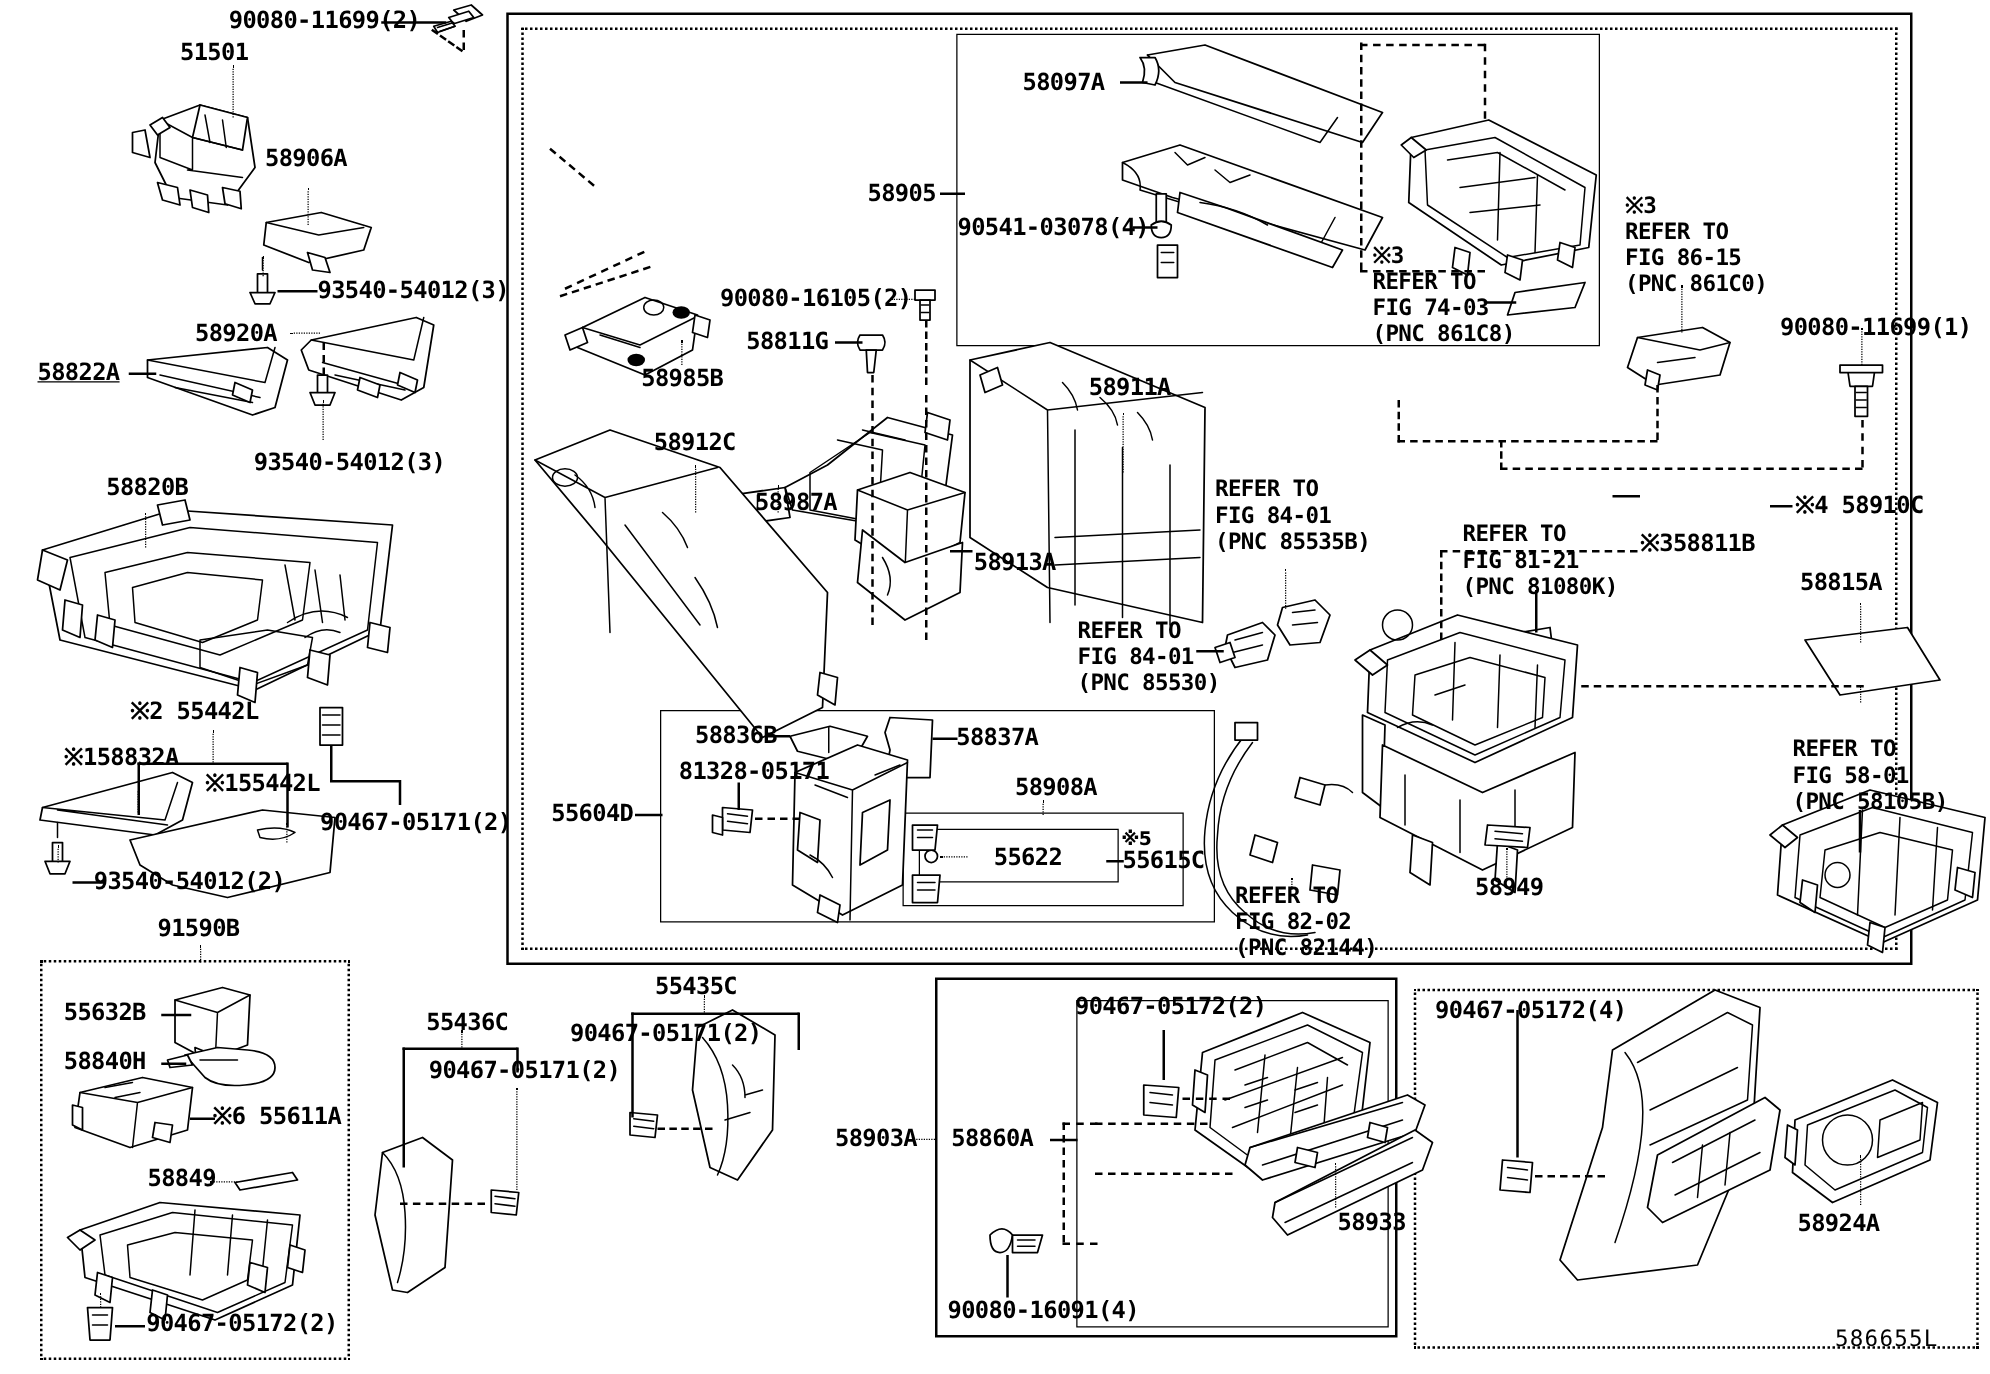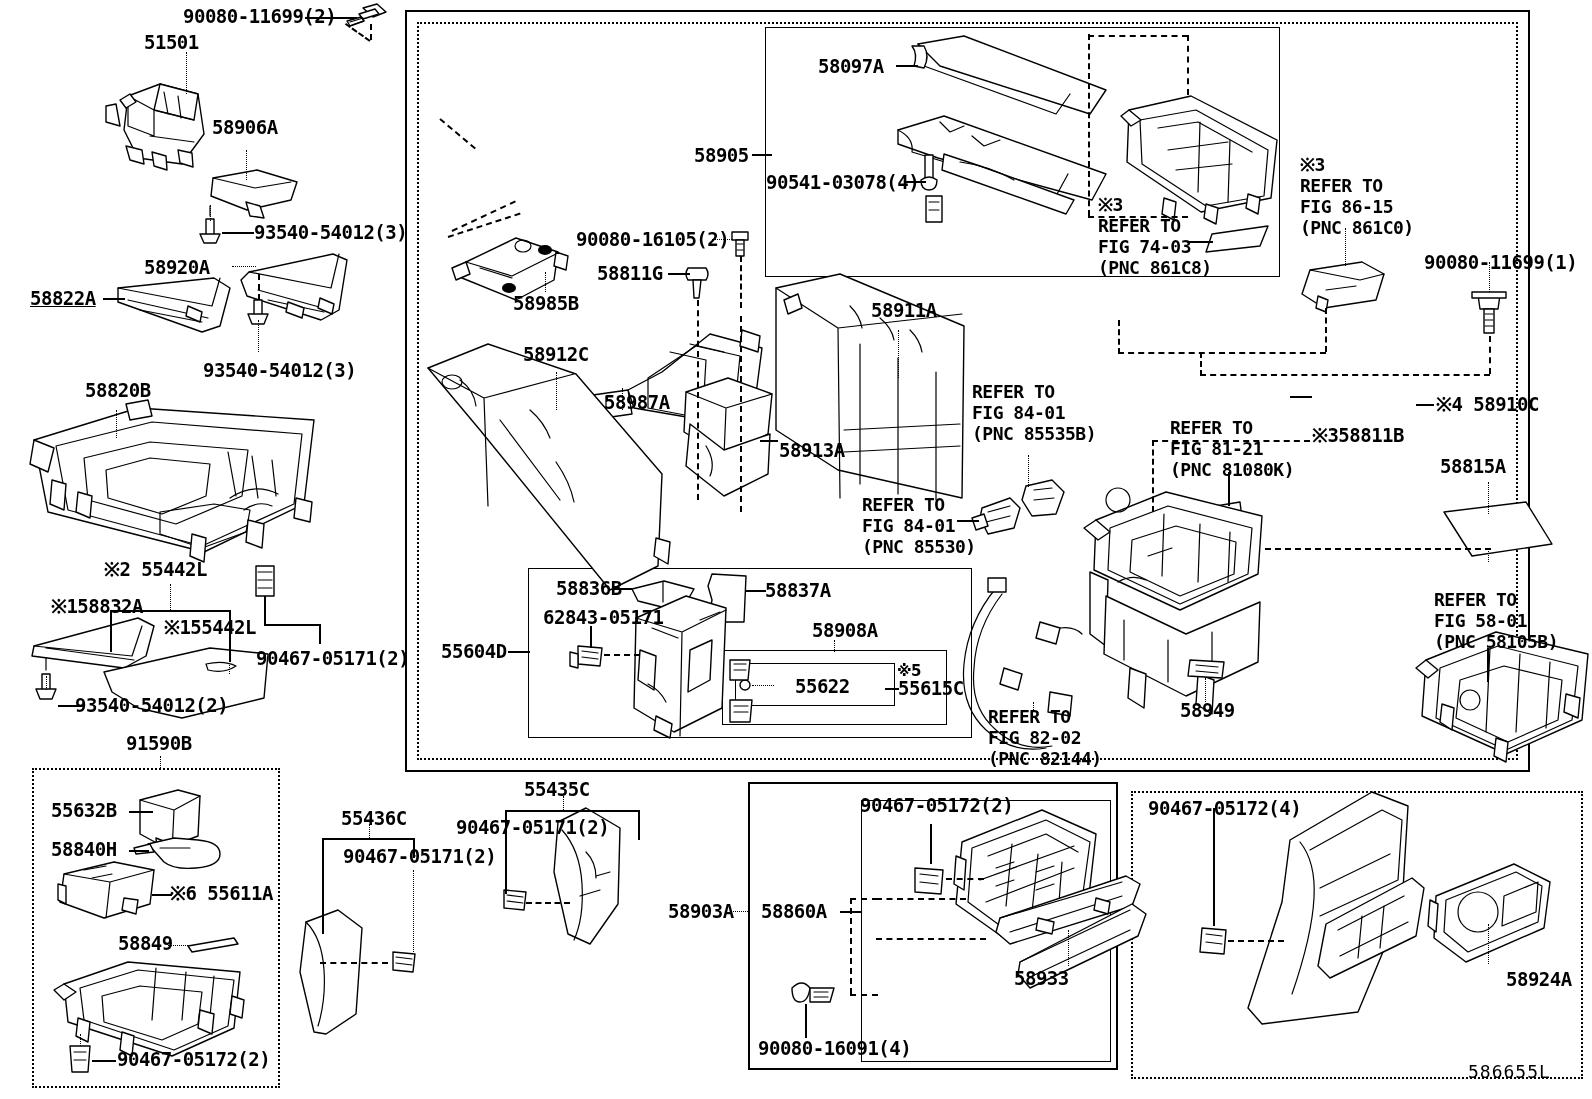--- a/index.html
+++ b/index.html
@@ -632,21 +632,21 @@
 
   <div class="ln v" style="left:1213px;top:808px;height:118px;"></div>
   <div class="ln hda" style="left:1228px;top:940px;width:56px;"></div>
 
   <div class="ln vd" style="left:1488px;top:924px;height:40px;"></div>
 
   <div class="lbl" style="left:183px;top:6px;">90080-11699(2)</div>
   <div class="lbl" style="left:144px;top:32px;">51501</div>
   <div class="lbl" style="left:212px;top:117px;">58906A</div>
   <div class="lbl" style="left:254px;top:222px;">93540-54012(3)</div>
-  <div class="lbl" style="left:144px;top:257px;">58920A</div>
+  <div class="lbl" style="left:156px;top:257px;">58920A</div>
   <div class="lbl" style="left:30px;top:288px;text-decoration:underline;">58822A</div>
   <div class="lbl" style="left:203px;top:360px;">93540-54012(3)</div>
   <div class="lbl" style="left:85px;top:380px;">58820B</div>
   <div class="lbl" style="left:104px;top:559px;">※2 55442L</div>
   <div class="lbl" style="left:51px;top:596px;">※158832A</div>
   <div class="lbl" style="left:164px;top:617px;">※155442L</div>
   <div class="lbl" style="left:256px;top:648px;">90467-05171(2)</div>
   <div class="lbl" style="left:75px;top:695px;">93540-54012(2)</div>
   <div class="lbl" style="left:126px;top:733px;">91590B</div>
   <div class="lbl" style="left:51px;top:800px;">55632B</div>
@@ -691,35 +691,35 @@
 (PNC 85535B)</div>
   <div class="lbl ref" style="left:862px;top:495px;">REFER TO
 FIG 84-01
 (PNC 85530)</div>
   <div class="lbl ref" style="left:1170px;top:418px;">REFER TO
 FIG 81-21
 (PNC 81080K)</div>
   <div class="lbl" style="left:1180px;top:700px;">58949</div>
 
   <div class="lbl" style="left:556px;top:578px;">58836B</div>
-  <div class="lbl" style="left:543px;top:607px;">62843-05171</div>
+  <div class="lbl" style="left:543px;top:607px;">81328-05171</div>
   <div class="lbl" style="left:765px;top:580px;">58837A</div>
   <div class="lbl" style="left:441px;top:641px;">55604D</div>
   <div class="lbl" style="left:812px;top:620px;">58908A</div>
   <div class="lbl" style="left:779px;top:676px;margin-left:16px;">55622</div>
   <div class="lbl star" style="left:897px;top:663px;">※5</div>
   <div class="lbl" style="left:898px;top:678px;">55615C</div>
   <div class="lbl ref" style="left:988px;top:707px;">REFER TO
 FIG 82-02
 (PNC 82144)</div>
 
   <div class="lbl" style="left:668px;top:901px;">58903A</div>
   <div class="lbl" style="left:761px;top:901px;">58860A</div>
   <div class="lbl" style="left:860px;top:795px;">90467-05172(2)</div>
-  <div class="lbl" style="left:1014px;top:968px;text-align:center;">58933</div>
+  <div class="lbl" style="left:1070px;top:968px;text-align:center;">58933</div>
   <div class="lbl" style="left:758px;top:1038px;">90080-16091(4)</div>
   <div class="lbl" style="left:1148px;top:798px;">90467-05172(4)</div>
-  <div class="lbl" style="left:1506px;top:969px;">58924A</div>
+  <div class="lbl" style="left:1438px;top:969px;">58924A</div>
 
 
   <div class="lbl code" style="left:1468px;top:1062px;">586655L</div>
 
 </div>
 
 </body></html>

